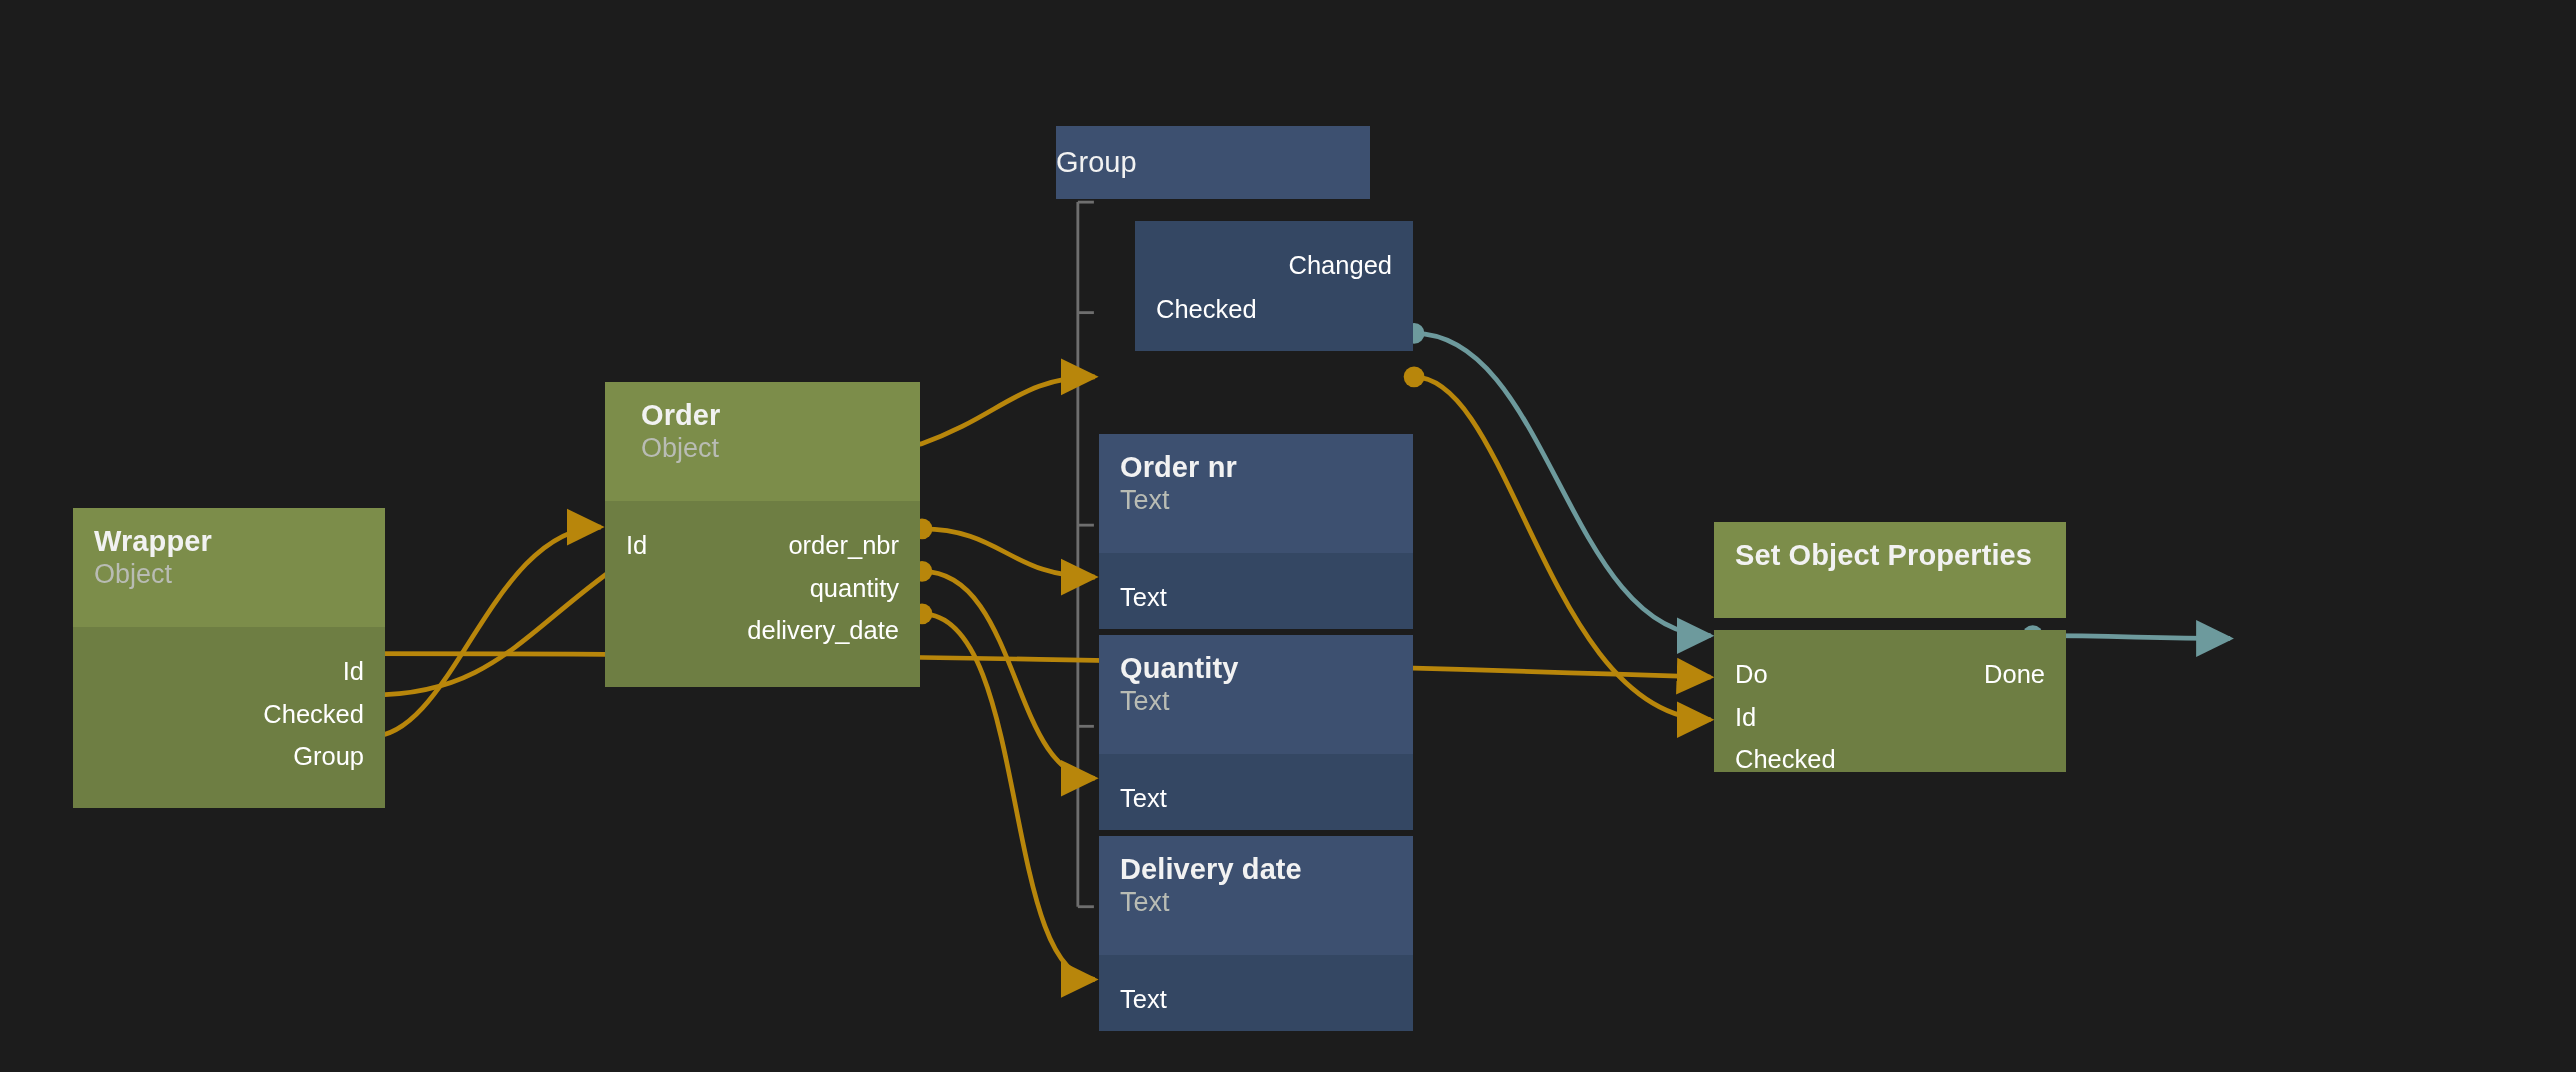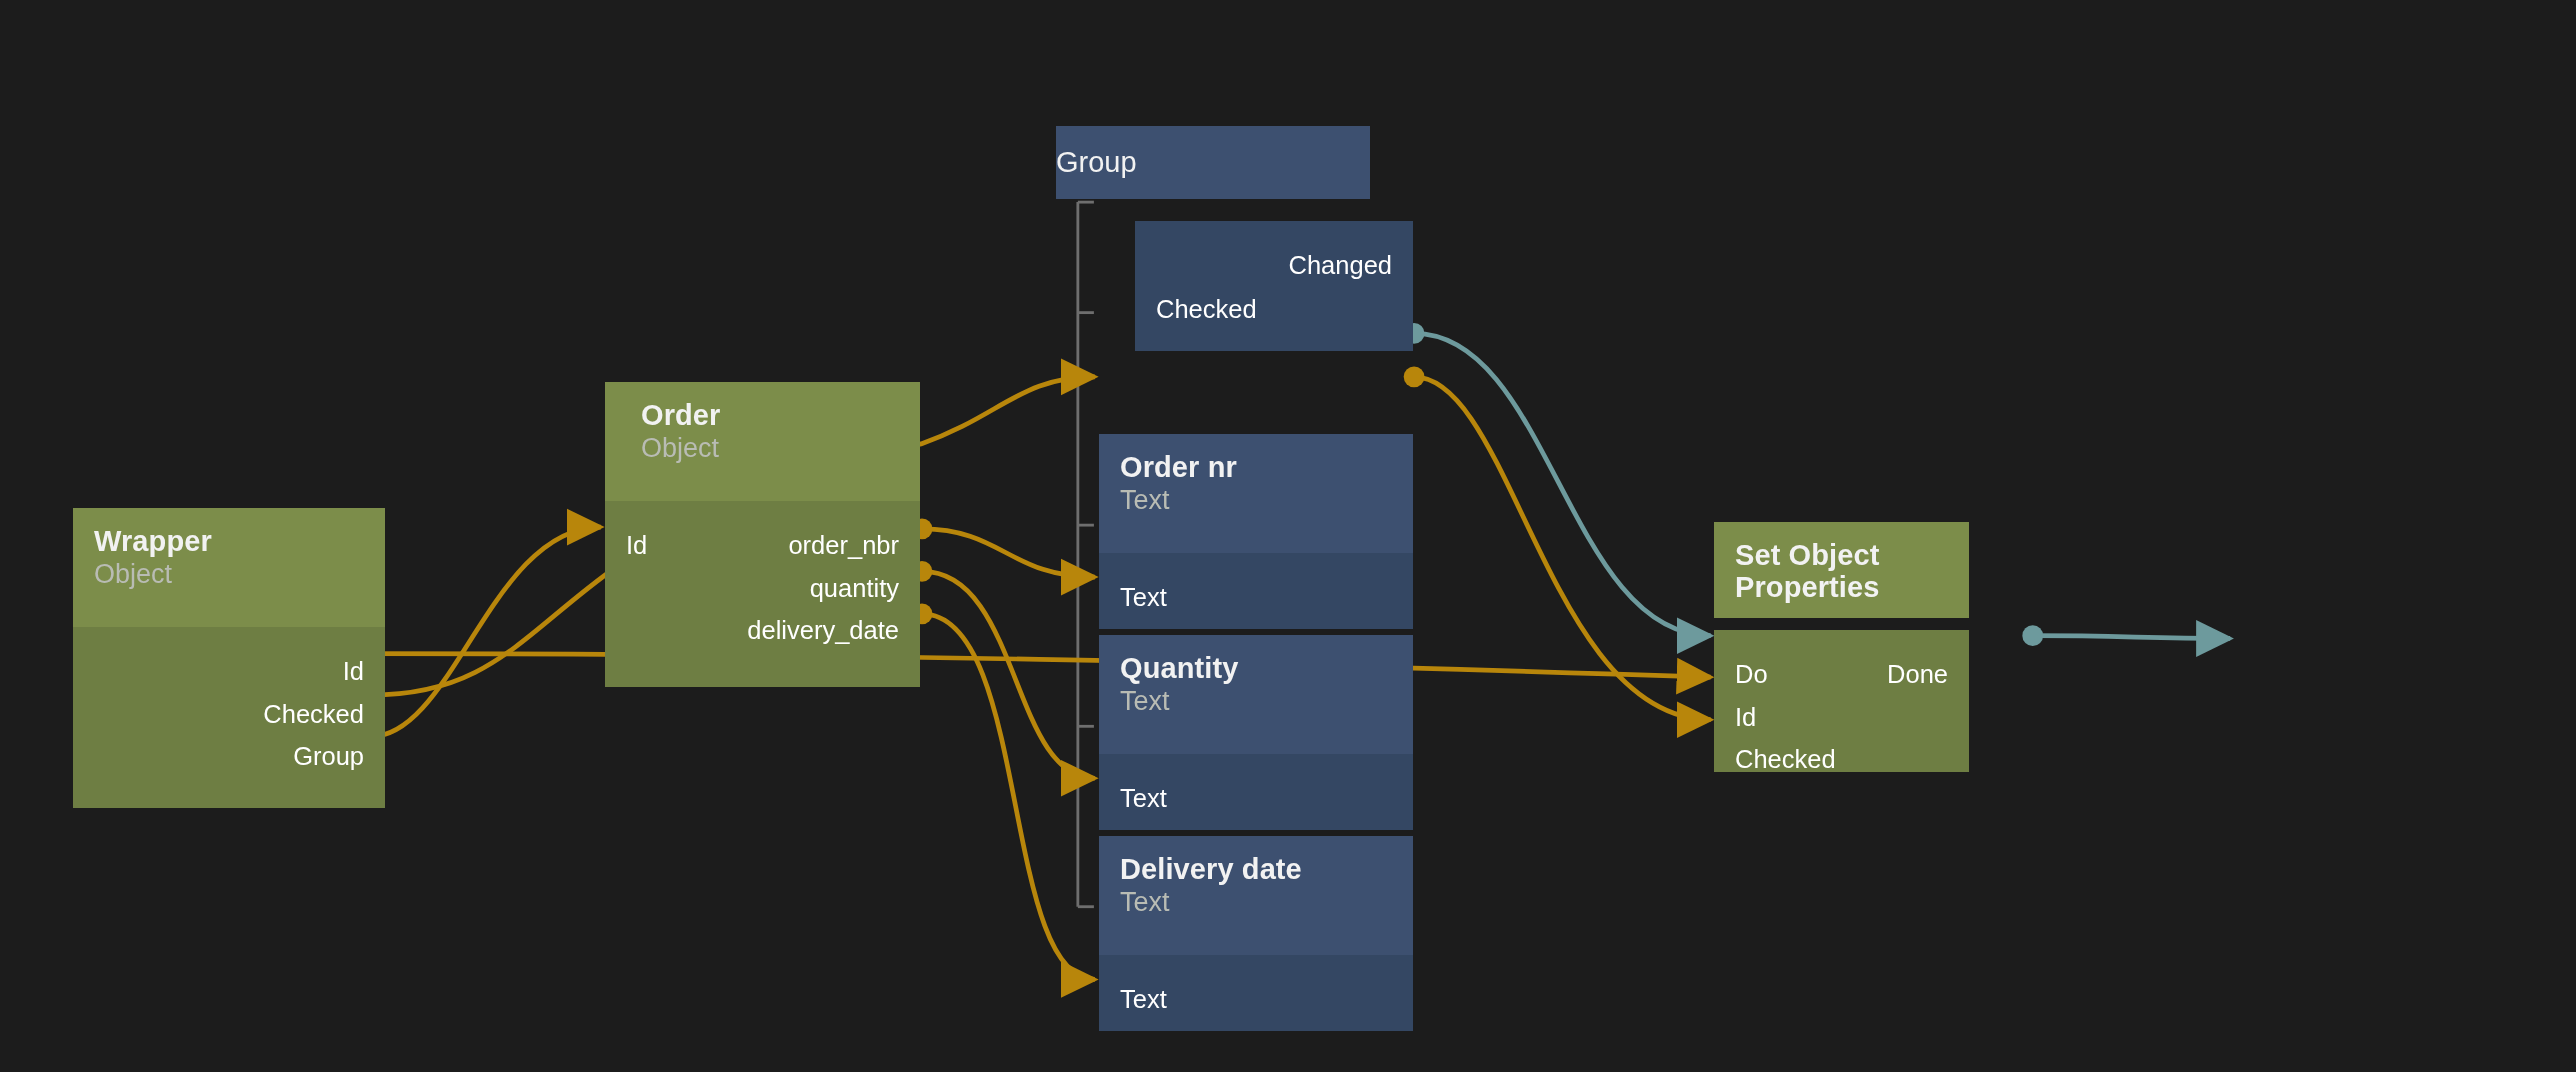--- a/index.html
+++ b/index.html
@@ -137,21 +137,21 @@
       </div>
       <div class="node blue" style="left: 1099px; top: 836px; width: 314px;">
         <div class="head" style="height: 87px;">
           <div class="title">Delivery date</div>
           <div class="subtitle">Text</div>
         </div>
         <div class="body" style="height: 76px;">
           <div class="port in" style="top: 32px;">Text</div>
         </div>
       </div>
-      <div class="node green" style="left: 1714px; top: 522px; width: 255px;">
+      <div class="node green" style="left: 1714px; top: 522px; width: 352px;">
         <div class="head" style="height: 64px;">
           <div class="title">Set Object Properties</div>
         </div>
         <div class="body" style="height: 142px; margin-top: 12px;">
           <div class="port in" style="top: 32px;">Do</div>
           <div class="port in" style="top: 75px;">Id</div>
           <div class="port in" style="top: 117px;">Checked</div>
           <div class="port out" style="top: 32px;">Done</div>
         </div>
       </div>

